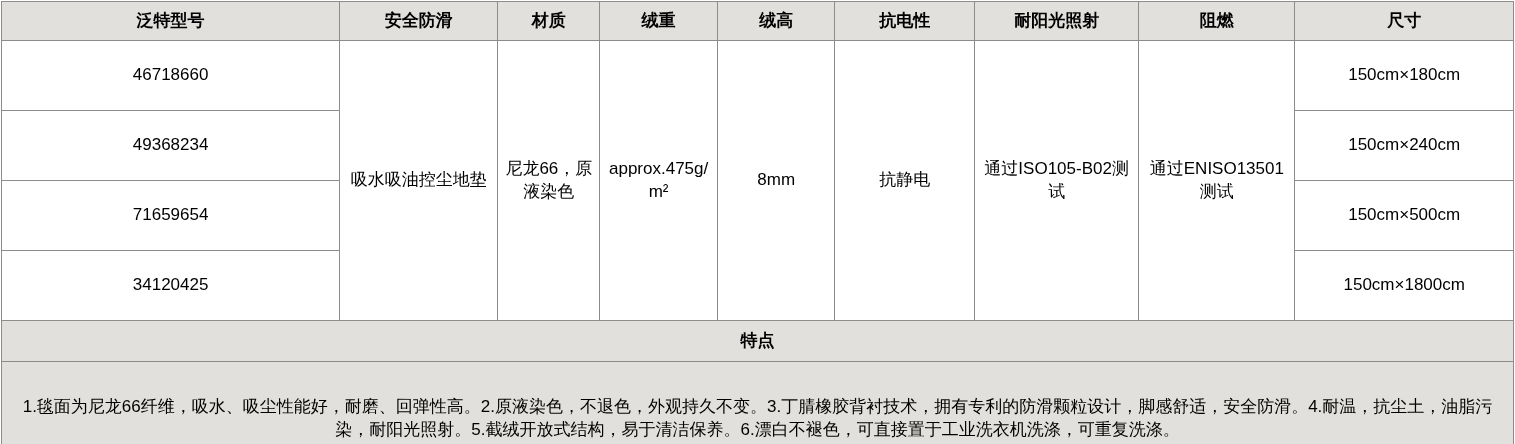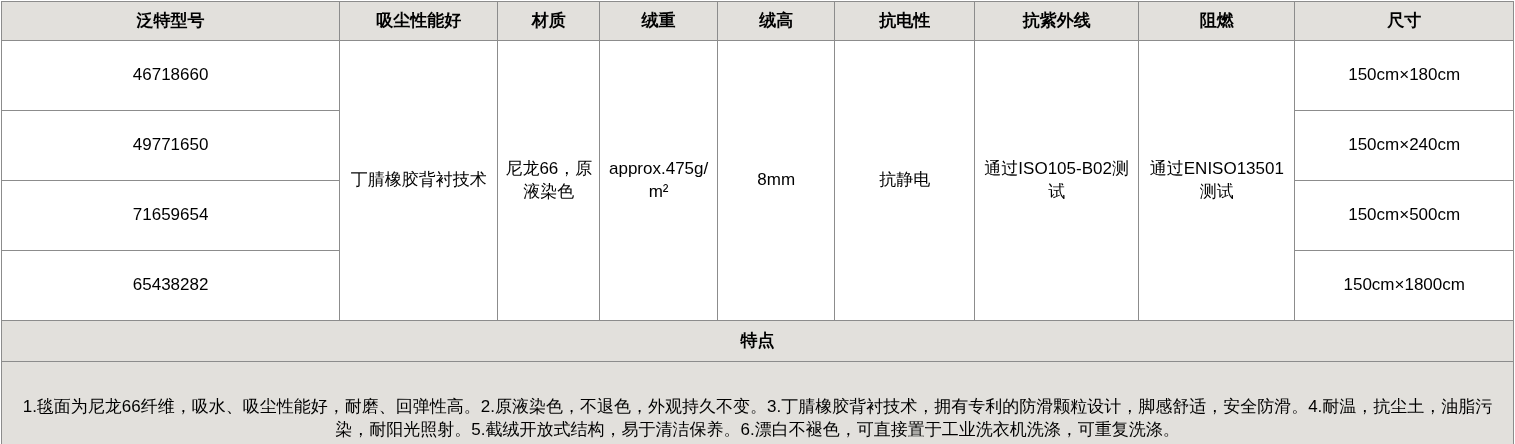--- a/index.html
+++ b/index.html
@@ -87,52 +87,52 @@
         <col class="col4">
         <col class="col5">
         <col class="col6">
         <col class="col7">
         <col class="col8">
         <col class="col9">
     </colgroup>
     <thead>
       <tr>
         <th>泛特型号</th>
-        <th>吸尘性能好</th>
+        <th>安全防滑</th>
         <th>材质</th>
         <th>绒重</th>
         <th>绒高</th>
         <th>抗电性</th>
-        <th>抗紫外线</th>
+        <th>耐阳光照射</th>
         <th>阻燃</th>
         <th>尺寸</th>
       </tr>
     </thead>
     <tbody>
       <tr>
         <td class="code-cell">46718660</td>
-        <td class="merged" rowspan="4">丁腈橡胶背衬技术</td>
+        <td class="merged" rowspan="4">吸水吸油控尘地垫</td>
         <td class="merged" rowspan="4">尼龙66，原液染色</td>
         <td class="merged" rowspan="4">approx.475g/m²</td>
         <td class="merged" rowspan="4">8mm</td>
         <td class="merged" rowspan="4">抗静电</td>
         <td class="merged" rowspan="4">通过ISO105-B02测试</td>
         <td class="merged" rowspan="4">通过ENISO13501测试</td>
         <td class="size-cell">150cm×180cm</td>
       </tr>
       <tr>
-        <td class="code-cell">49771650</td>
+        <td class="code-cell">49368234</td>
         <td class="size-cell">150cm×240cm</td>
       </tr>
       <tr>
         <td class="code-cell">71659654</td>
         <td class="size-cell">150cm×500cm</td>
       </tr>
       <tr>
-        <td class="code-cell">65438282</td>
+        <td class="code-cell">34120425</td>
         <td class="size-cell">150cm×1800cm</td>
       </tr>
       <tr class="features-head">
         <th colspan="9">特点</th>
       </tr>
       <tr>
         <td class="features-body" colspan="9">1.毯面为尼龙66纤维，吸水、吸尘性能好，耐磨、回弹性高。2.原液染色，不退色，外观持久不变。3.丁腈橡胶背衬技术，拥有专利的防滑颗粒设计，脚感舒适，安全防滑。4.耐温，抗尘土，油脂污染，耐阳光照射。5.截绒开放式结构，易于清洁保养。6.漂白不褪色，可直接置于工业洗衣机洗涤，可重复洗涤。</td>
       </tr>
     </tbody>
   </table>

